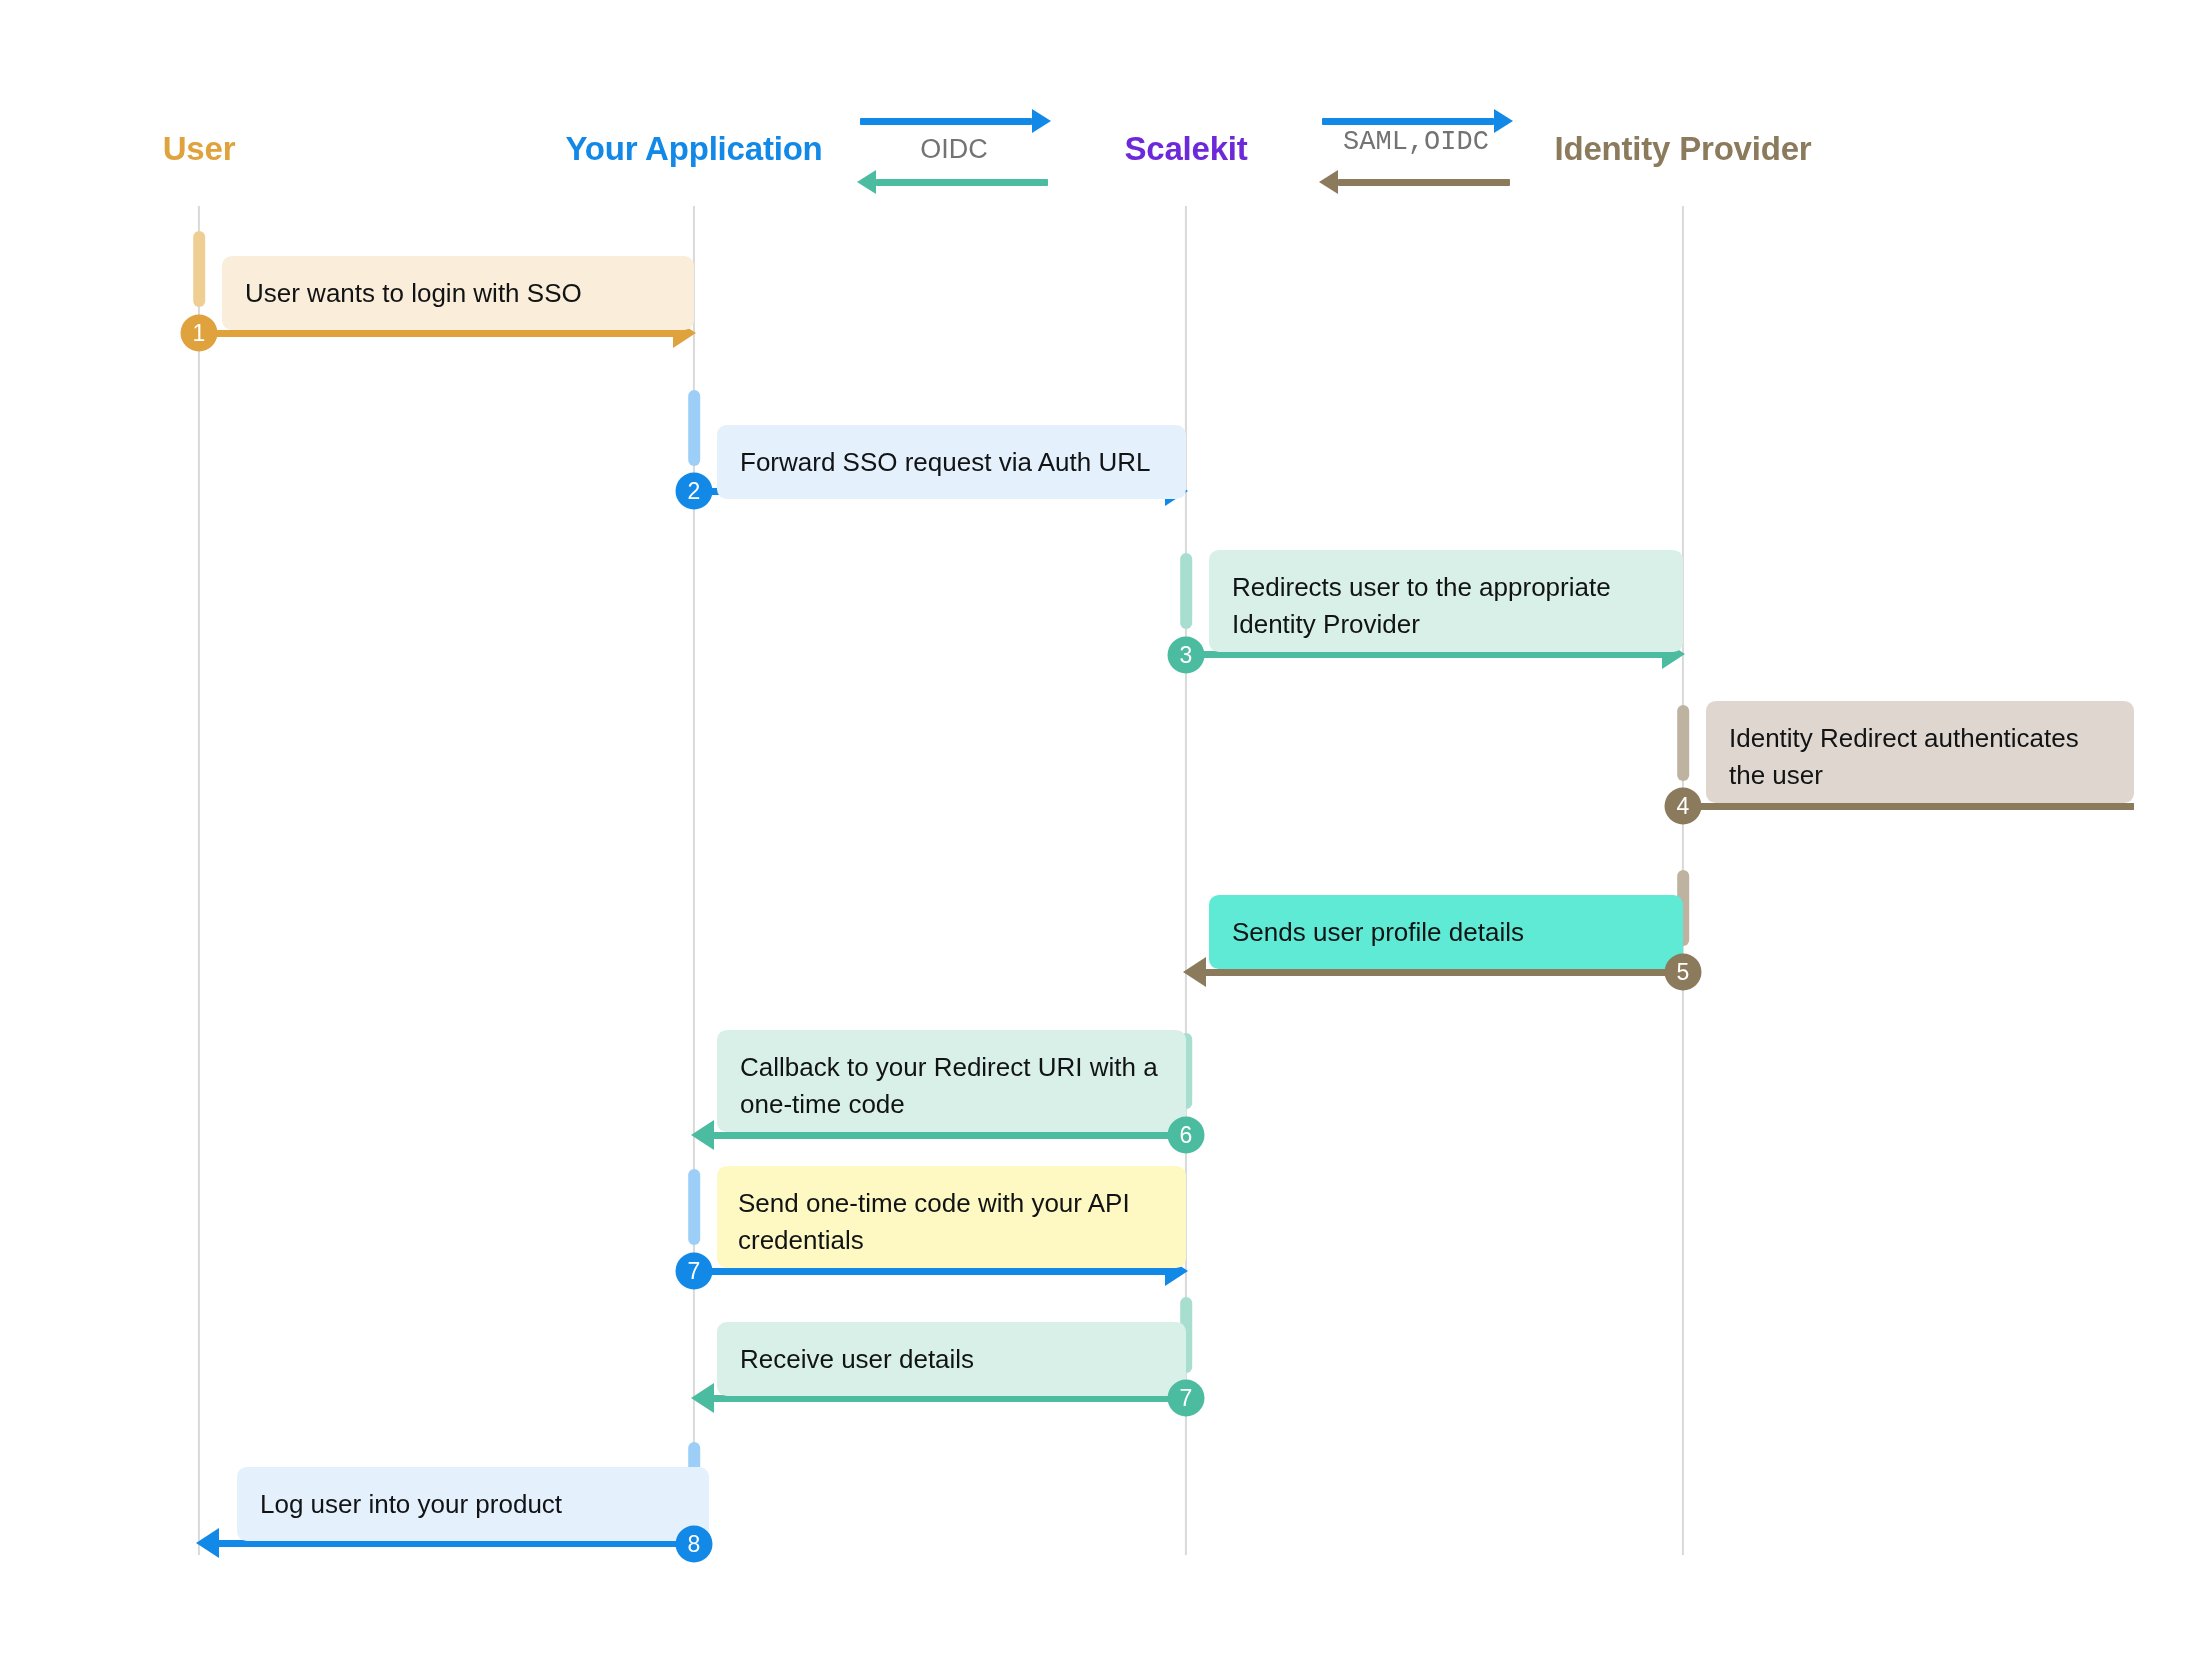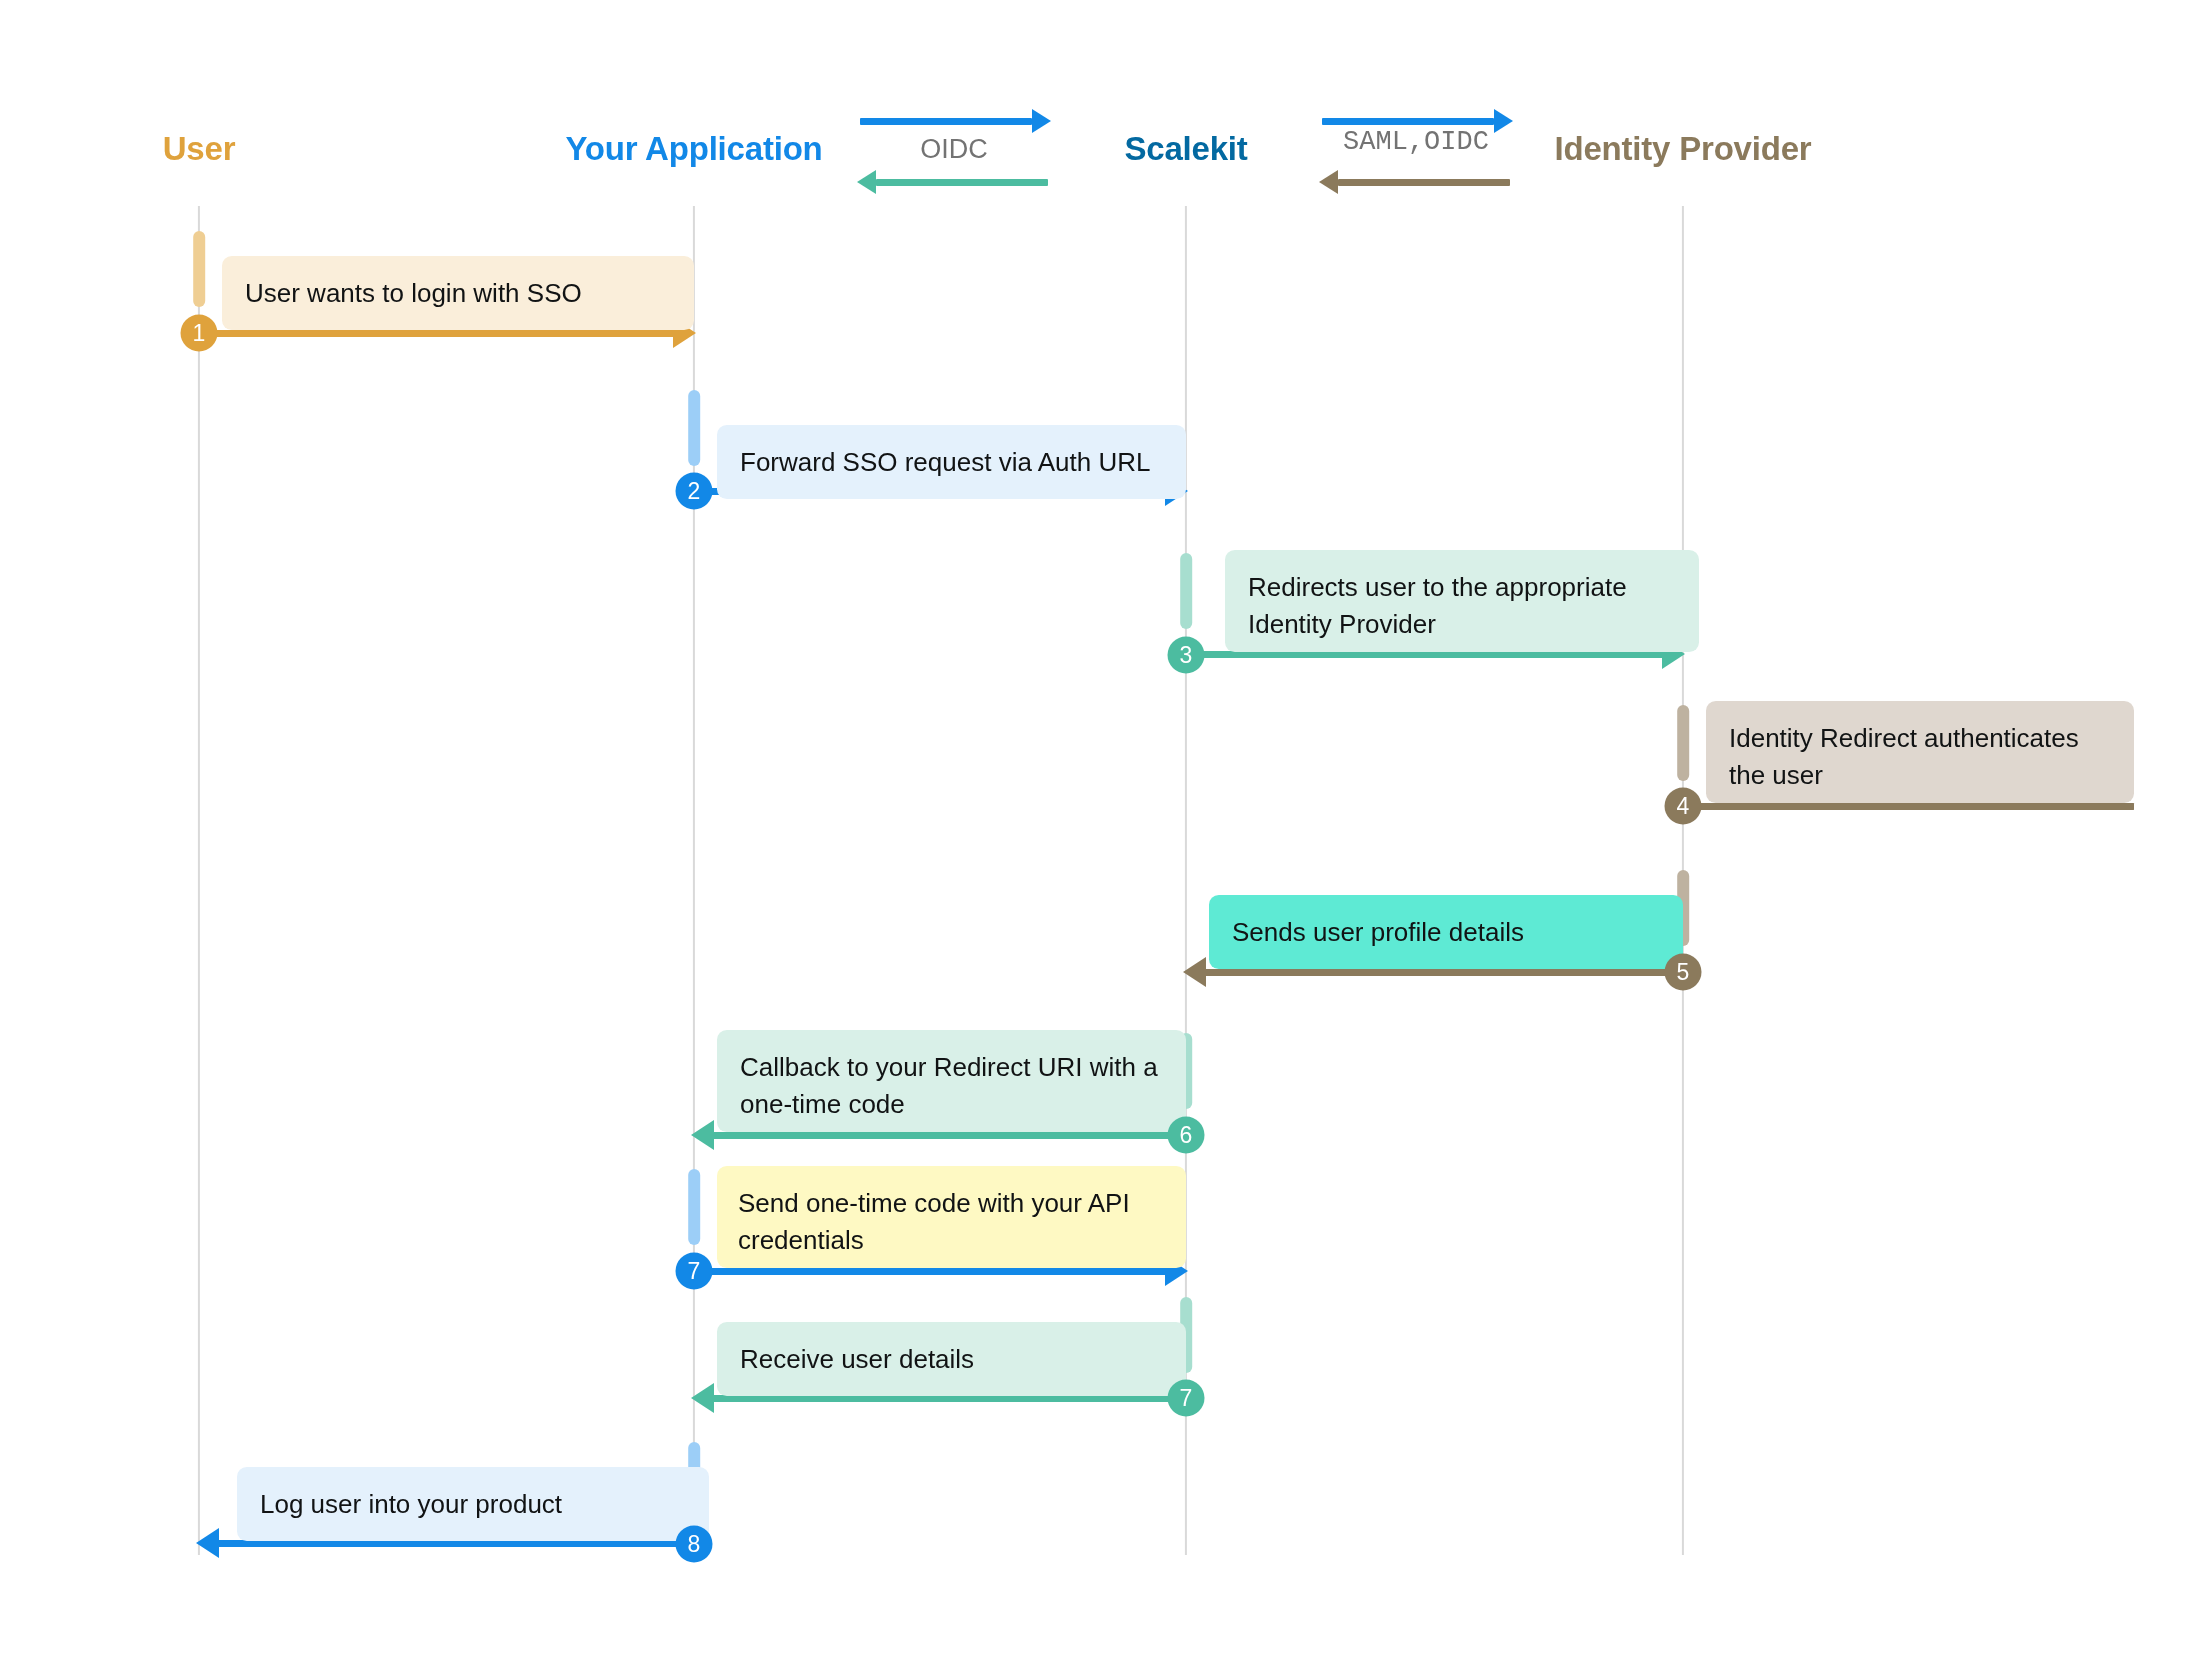--- a/index.html
+++ b/index.html
@@ -110,21 +110,21 @@
   }
 </style>
 </head>
 <body>
 
 <div id="stage">
 
   <div id="actor-labels">
       <div class="actor-label" style="left: 199px; top: 130px; color: rgb(223, 162, 60);">User</div>
       <div class="actor-label" style="left: 694px; top: 130px; color: rgb(18, 136, 231);">Your Application</div>
-      <div class="actor-label" style="left: 1186px; top: 130px; color: #0369a1;">Scalekit</div>
+      <div class="actor-label" style="left: 1186px; top: 130px; color: #6d28d9;">Scalekit</div>
       <div class="actor-label" style="left: 1683px; top: 130px; color: rgb(139, 122, 92);">Identity Provider</div>
     </div>
 
   <div id="protocol-legend">
       <div class="proto-group">
         <div class="proto-arrow" style="left: 860px; top: 118px;">
           <div class="shaft" style="left:0;width:172px;background:#1288E7"></div>
           <div class="head" style="left:172px;border-left:19.7px solid #1288E7"></div>
         </div>
         <div class="proto-label" style="left: 954px; top: 134px;">OIDC</div>
@@ -164,21 +164,21 @@
       <div class="activation" style="left: 694px; top: 390px; height: 76px; background: rgb(156, 206, 247);"></div>
       <div class="msg-shaft" style="left: 694px; top: 488px; width: 478px; background: rgb(18, 136, 231);"></div>
       <div class="msg-head" style="left: 1165px; top: 476px;;border-left:23px solid #1288E7;"></div>
       <div class="note" style="left: 717px; top: 415px; width: 469px; height: 74px; background: rgb(228, 241, 252); margin-top: 10px;">
         <div class="note-text">Forward SSO request via Auth URL</div>
       </div>
       <div class="step-bullet" style="left: 694px; top: 491px; background: rgb(18, 136, 231);">2</div>
       <div class="activation" style="left: 1186px; top: 553px; height: 76px; background: rgb(167, 222, 207);"></div>
       <div class="msg-shaft" style="left: 1186px; top: 651px; width: 483px; background: rgb(76, 188, 160);"></div>
       <div class="msg-head" style="left: 1662px; top: 639px;;border-left:23px solid #4CBCA0;"></div>
-      <div class="note" style="left: 1209px; top: 550px; width: 474px; height: 102px; background: rgb(217, 240, 232); margin-left: 16px;">
+      <div class="note" style="left: 1209px; top: 550px; width: 474px; height: 102px; background: rgb(217, 240, 232);">
         <div class="note-text">Redirects user to the appropriate
 Identity Provider</div>
       </div>
       <div class="step-bullet" style="left: 1186px; top: 655px; background: rgb(76, 188, 160);">3</div>
       <div class="activation" style="left: 1683px; top: 705px; height: 76px; background: rgb(190, 178, 160);"></div>
       <div class="msg-shaft" style="left: 1683px; top: 803px; width: 451px; background: rgb(139, 122, 92);"></div>
       <div class="note" style="left: 1706px; top: 701px; width: 428px; height: 102px; background: rgb(223, 215, 207);">
         <div class="note-text">Identity Redirect authenticates
 the user</div>
       </div>

